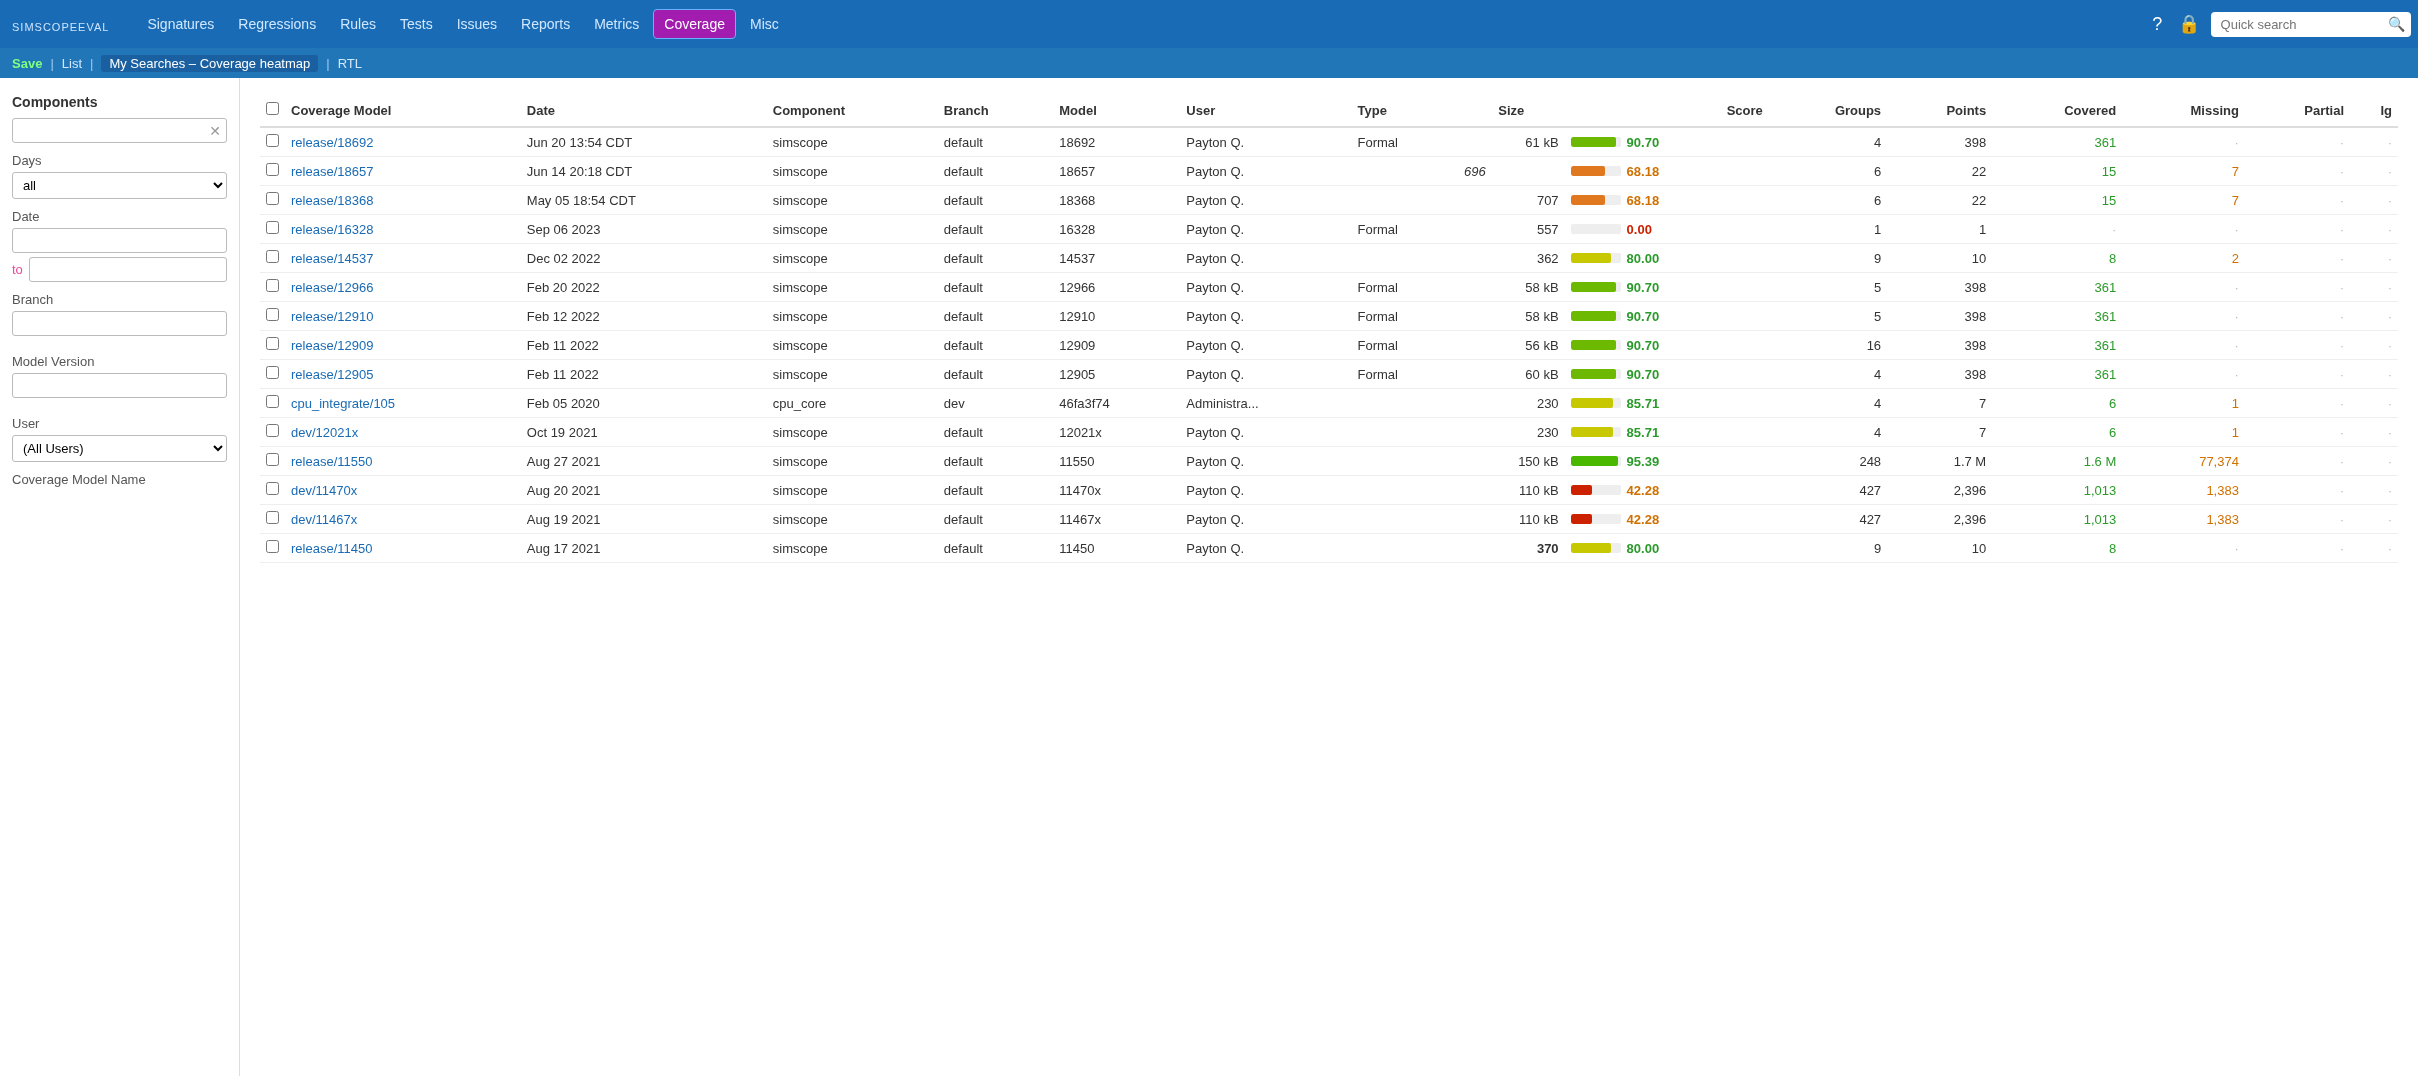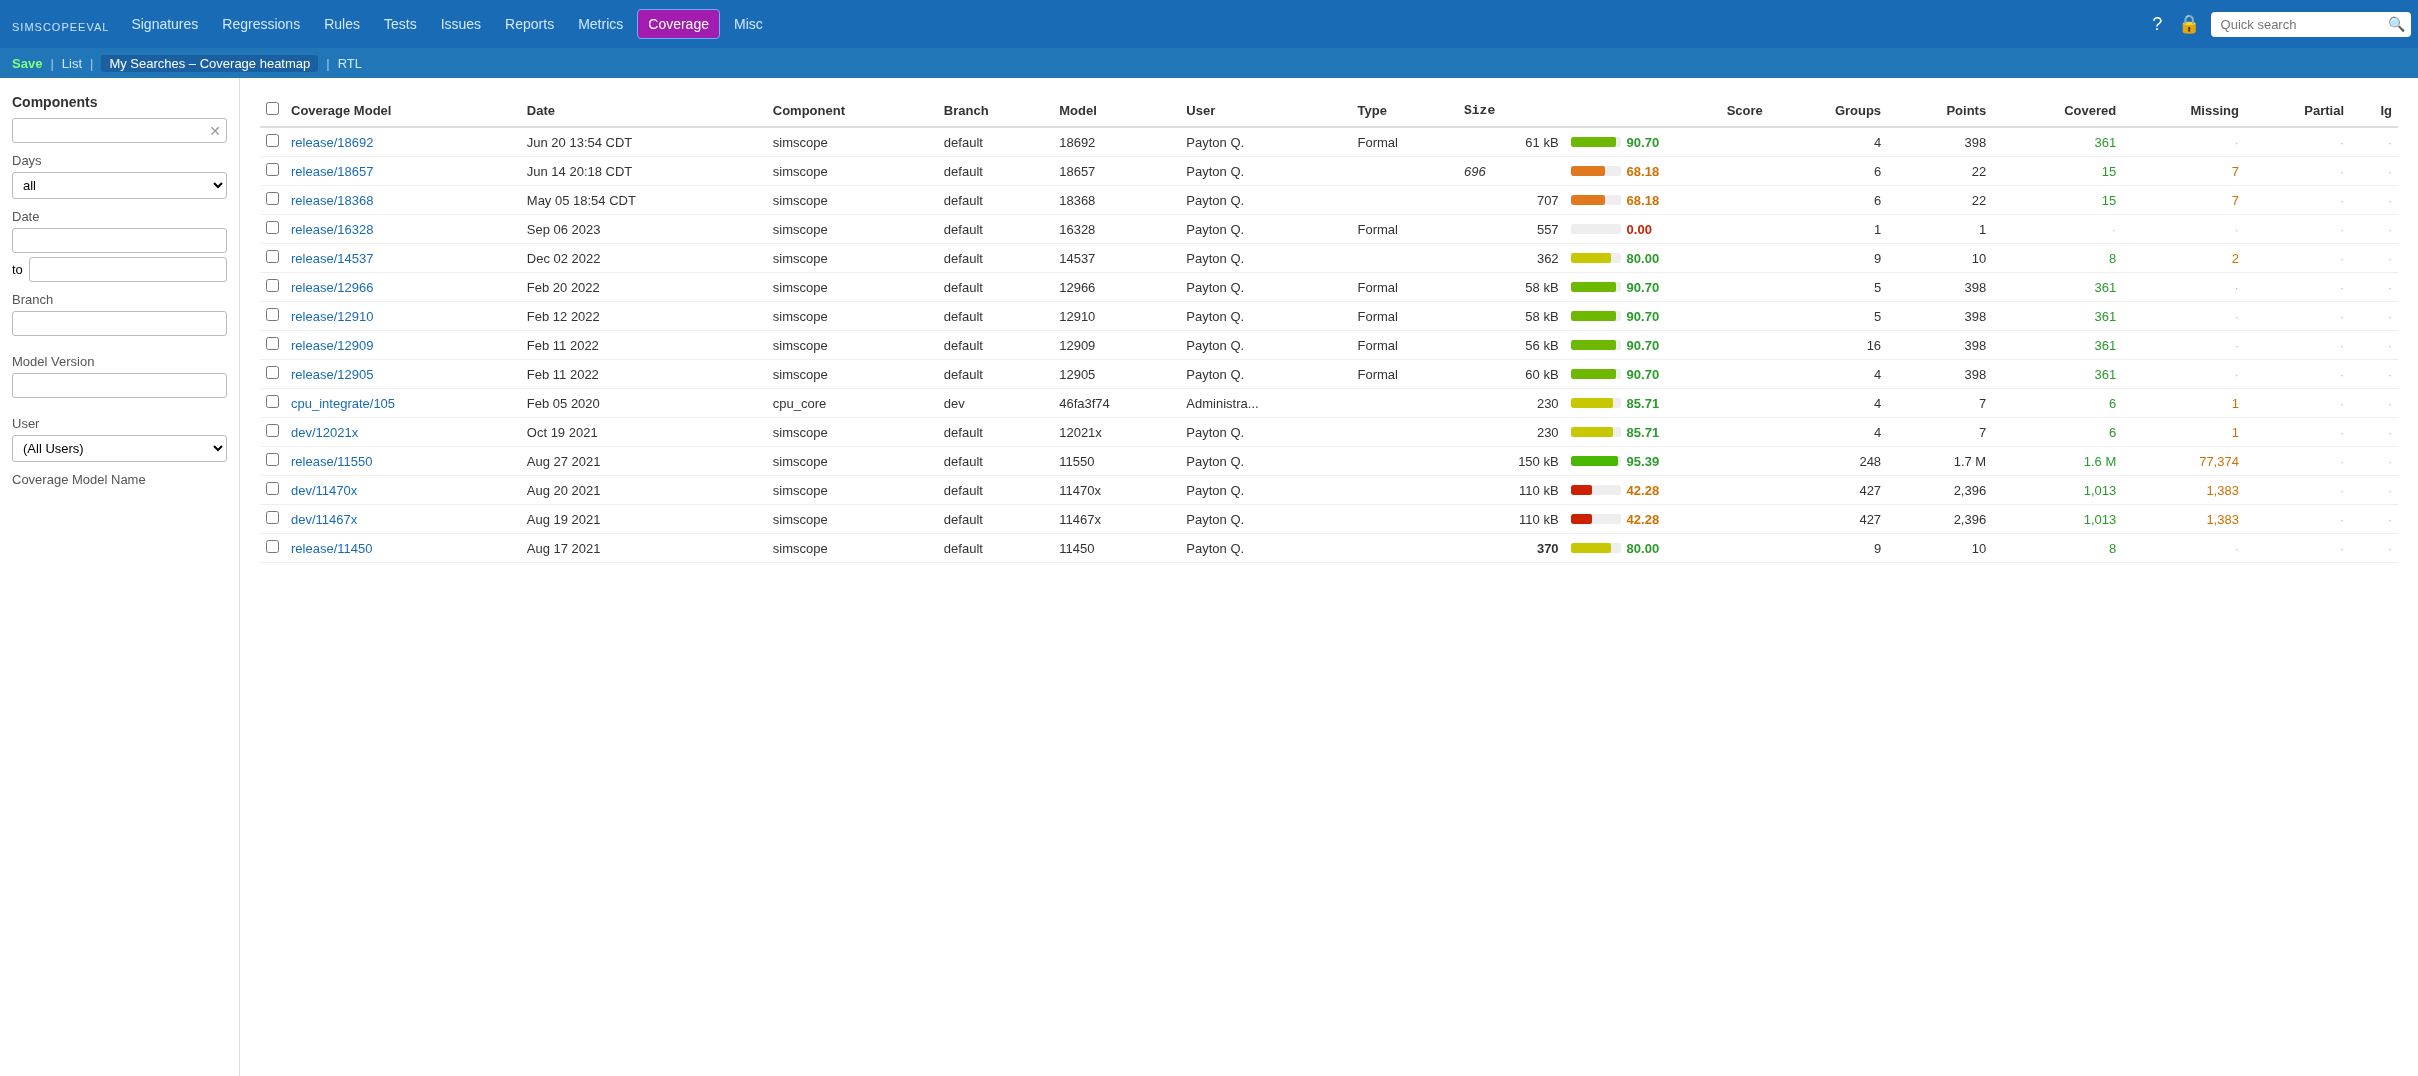--- a/index.html
+++ b/index.html
@@ -11,21 +11,21 @@
       display: flex;
       align-items: center;
       padding: 0 12px;
       height: 48px;
       gap: 4px;
     }
     .logo {
       color: white;
       font-size: 22px;
       font-weight: bold;
-      margin-right: 8px;
+      margin-right: 24px;
       letter-spacing: 1px;
     }
     .logo span { font-size: 11px; font-weight: normal; color: #cce4ff; }
     .nav-link {
       color: #d0e8ff;
       text-decoration: none;
       padding: 6px 10px;
       border-radius: 4px;
       font-size: 14px;
       cursor: pointer;
@@ -148,21 +148,21 @@
       gap: 6px;
       margin-bottom: 6px;
     }
     .sidebar-date-row input {
       flex: 1;
       border: 1px solid #bbb;
       border-radius: 3px;
       padding: 4px 6px;
       font-size: 13px;
     }
-    .sidebar-date-to { color: #000000; font-size: 13px; }
+    .sidebar-date-to { color: #ec4899; font-size: 13px; }
 
     
     .content {
       flex: 1;
       overflow: auto;
       padding: 16px 20px;
       background: white;
     }
     .page-title {
       font-size: 22px;
@@ -307,21 +307,21 @@
           <th class="checkbox-cell">
             <input type="checkbox" style="">
           </th>
           <th>Coverage Model</th>
           <th>Date</th>
           <th>Component</th>
           <th>Branch</th>
           <th>Model</th>
           <th>User</th>
           <th>Type</th>
-          <th style="text-align:left;font-family:Liberation Mono, monospace;">Size</th>
+          <th style="text-align:center;">Size</th>
           <th style="text-align:right;">Score</th>
           <th style="text-align:right;">Groups</th>
           <th style="text-align:right;">Points</th>
           <th style="text-align:right;">Covered</th>
           <th style="text-align:right;">Missing</th>
           <th style="text-align:right;">Partial</th>
           <th style="text-align:right;">Ig</th>
         </tr>
       </thead>
       <tbody id="table-body">

